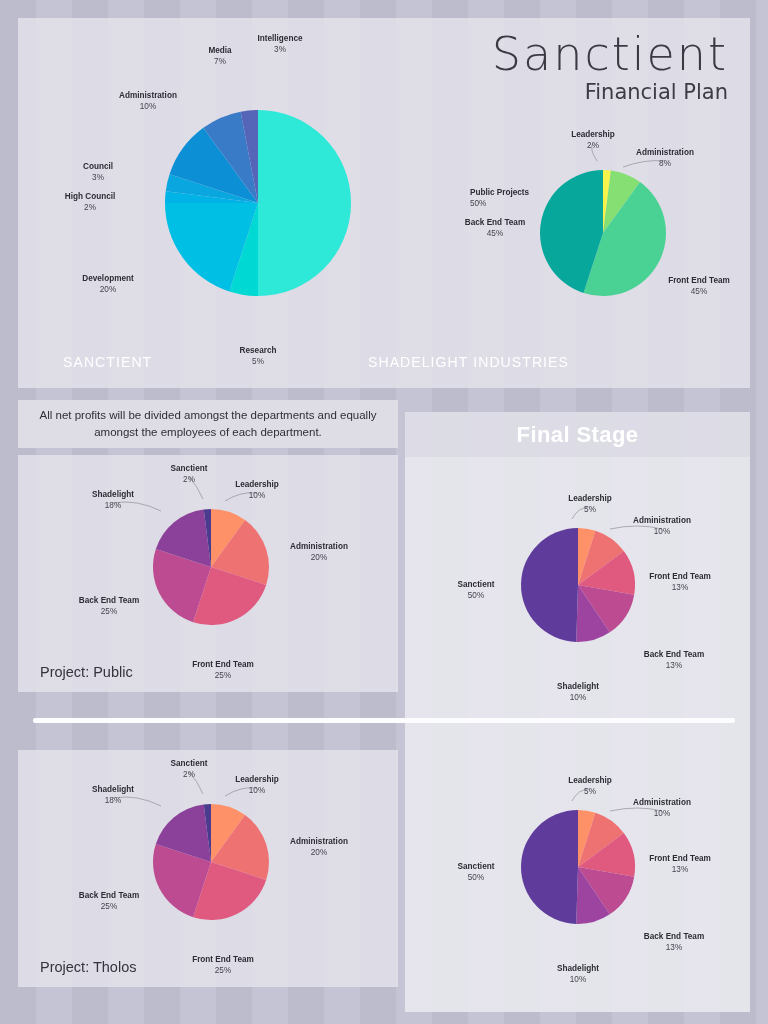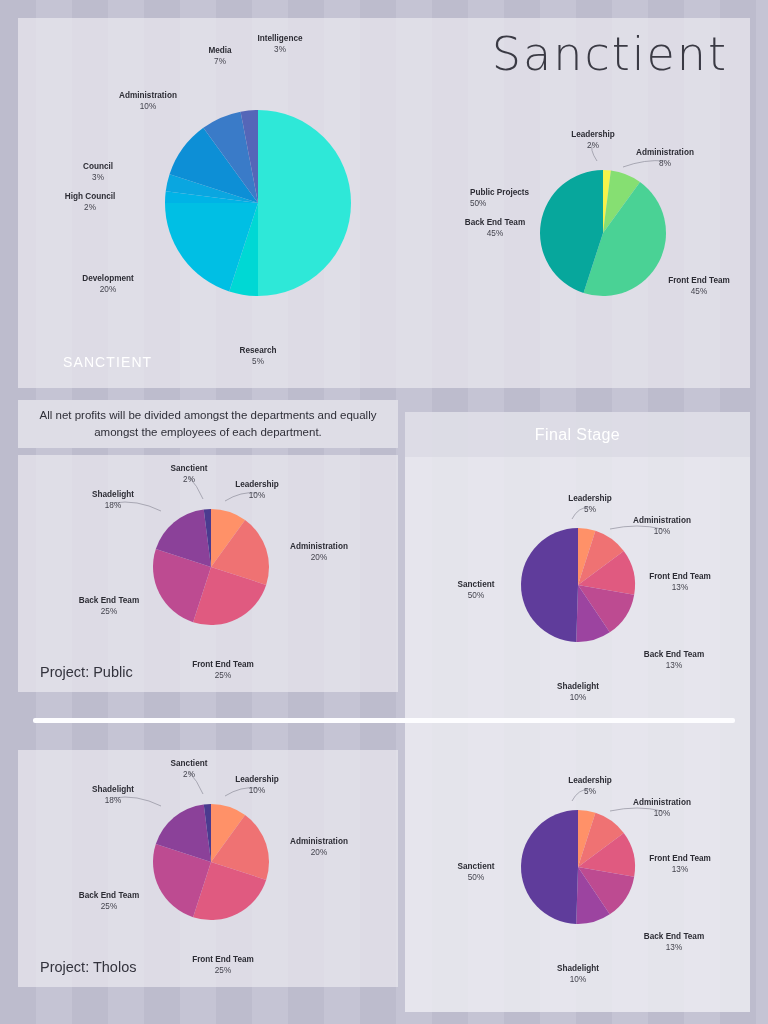--- a/index.html
+++ b/index.html
@@ -49,21 +49,21 @@
   #note-text{font-size:11.5px;color:#2f2f38;text-align:center;line-height:1.45;}
 
   
   #final-panel{left:405px;top:412px;width:345px;height:600px;
     background:rgba(238,237,242,0.80);}
   #final-header{
     position:absolute;left:0;top:0;width:100%;height:45px;
     background:rgba(214,213,224,0.55);
     display:flex;align-items:center;justify-content:center;
   }
-  #final-header-text{color:#ffffff;font-size:16px;font-weight:400;letter-spacing:0.4px;}
+  #final-header-text{color:#ffffff;font-size:22px;font-weight:700;letter-spacing:0.4px;}
 
   
   #mammon-panel{left:18px;top:455px;width:380px;height:237px;}
   
   #tholos-panel{left:18px;top:750px;width:380px;height:237px;}
 
   .project-label{
     position:absolute;left:22px;bottom:12px;
     font-size:14.5px;color:#33333d;font-weight:400;
   }
@@ -84,20 +84,21 @@
 </style>
 </head>
 <body>
 
 <div id="backdrop"></div>
 
 <div class="panel" id="top-panel">
 
   <div id="brand">
     <div id="brand-title">Sanctient</div>
+    <div id="brand-sub">Financial Plan</div>
   </div>
 
   <div class="chart" id="chart-sanctient-pie" style="left:25px;top:25px;width:430px;height:320px;">
       <svg width="430" height="320" viewBox="0 0 430 320">
         <path d="M 215 160 L 215 67 A 93 93 0 0 1 215 253 Z" fill="#2ee8d8"></path>
         <path d="M 215 160 L 215 253 A 93 93 0 0 1 186.26141952312986 248.44825601544926 Z" fill="#00d8d4"></path>
         <path d="M 215 160 L 186.26141952312986 248.44825601544926 A 93 93 0 0 1 122 160.00000000000003 Z" fill="#00bfe4"></path>
         <path d="M 215 160 L 122 160.00000000000003 A 93 93 0 0 1 122.73333277775356 148.3440092785197 Z" fill="#00b3e6"></path>
         <path d="M 215 160 L 122.73333277775356 148.3440092785197 A 93 93 0 0 1 126.55174398455071 131.26141952312992 Z" fill="#0aa6e0"></path>
         <path d="M 215 160 L 126.55174398455071 131.26141952312992 A 93 93 0 0 1 160.33597153679997 84.7614195231299 Z" fill="#0d8fd6"></path>
@@ -159,20 +160,21 @@
           <text class="pc" x="236" y="186" text-anchor="middle">45%</text>
         </g>
         <g class="lbl">
           <text class="nm" x="32" y="117" text-anchor="middle">Back End Team</text>
           <text class="pc" x="32" y="128" text-anchor="middle">45%</text>
         </g>
       </svg>
     </div>
 
   <div class="footer-label" style="left:45px;bottom:18px;">SANCTIENT</div>
+  <div class="footer-label" style="left:350px;bottom:18px;">SHADELIGHT INDUSTRIES</div>
 </div>
 
 <div id="note-box">
   <div id="note-text">All net profits will be divided amongst the departments and equally amongst the employees of each department.</div>
 </div>
 
 <div class="panel light" id="final-panel">
   <div id="final-header">
     <span id="final-header-text">Final Stage</span>
   </div>

